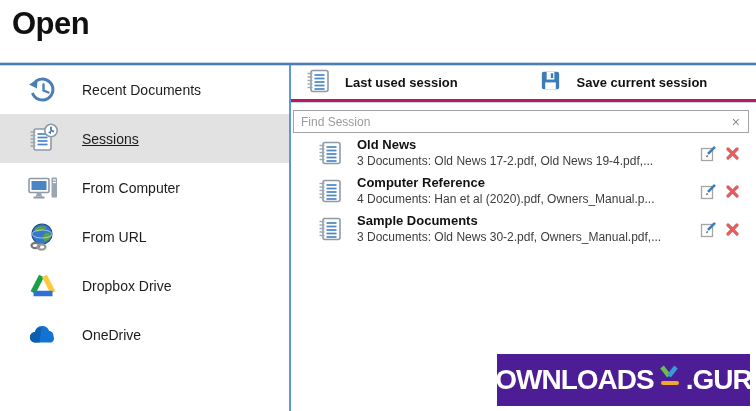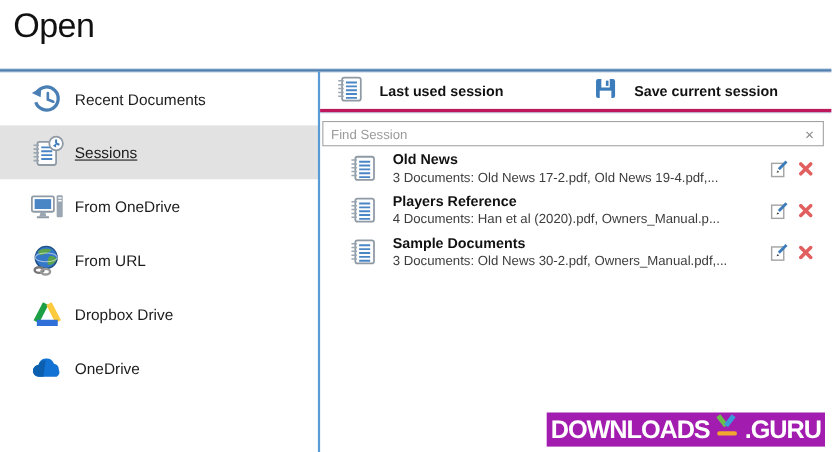--- a/index.html
+++ b/index.html
@@ -2,31 +2,31 @@
 <html><head>
 <meta charset="utf-8">
 <style>
   html,body{margin:0;padding:0;}
   body{
     width:756px;height:411px;position:relative;overflow:hidden;
     background:#fff;font-family:"Liberation Sans",sans-serif;
     -webkit-font-smoothing:antialiased;
   }
   .page-title{
-    position:absolute;left:12px;top:6px;font-size:31px;font-weight:400;color:#111;
+    position:absolute;left:12px;top:6px;font-size:31px;font-weight:700;color:#111;
     letter-spacing:-0.5px;
   }
   .top-divider{
     position:absolute;left:0;top:63px;width:756px;height:2px;background:#4f7dad;
     box-shadow:0 1px 0 #c3d5e6,0 -1px 0 #c3d5e6;
   }
   
   .sidebar{position:absolute;left:0;top:65px;width:289px;bottom:0;}
   .sidebar-item{
-    height:49px;display:flex;align-items:center;padding-left:26px;gap:8px;
+    height:49px;display:flex;align-items:center;padding-left:26px;gap:22px;
     font-size:14px;color:#1c1c1c;cursor:pointer;box-sizing:border-box;
   }
   .sidebar-item.selected{background:#e2e2e2;text-decoration:underline;}
   .sidebar-item .ic{width:34px;height:34px;display:flex;align-items:center;justify-content:center;flex:0 0 34px;}
   .v-divider{position:absolute;left:289px;top:65px;width:2px;bottom:0;background:#5b9bd5;}
   
   .main{position:absolute;left:291px;top:65px;right:0;bottom:0;}
   .toolbar{display:flex;height:34px;border-bottom:3px solid #be185d;box-shadow:0 1px 0 #c3d5e6;}
   .toolbar-btn{
     flex:1;display:flex;align-items:center;gap:14px;padding-left:14px;
@@ -46,23 +46,23 @@
   .session-list{position:absolute;left:0;top:69px;right:0;}
   .session-row{height:38px;display:flex;align-items:center;padding-left:26px;cursor:pointer;}
   .session-row .ic{width:26px;height:26px;flex:0 0 26px;}
   .session-text{margin-left:14px;line-height:1.25;min-width:0;}
   .session-title{font-size:13px;font-weight:bold;color:#111;}
   .session-details{font-size:12px;color:#3d3d3d;white-space:nowrap;}
   .session-actions{margin-left:auto;display:flex;align-items:center;gap:9px;padding-right:17px;}
   .action-btn{background:none;border:none;padding:0;cursor:pointer;display:flex;align-items:center;}
   
   .watermark{
-    position:absolute;right:6px;bottom:5px;width:253px;height:31px;background:#a21caf;
+    position:absolute;right:6px;bottom:5px;width:253px;height:52px;background:#4c1d95;
     display:flex;align-items:center;justify-content:center;gap:2px;
-    color:#fff;font-weight:bold;font-size:23px;letter-spacing:-1px;cursor:pointer;
+    color:#fff;font-weight:bold;font-size:28px;letter-spacing:-1px;cursor:pointer;
   }
   .watermark .dl-ic{margin:0 1px;}
 </style>
 </head>
 <body>
 
 <div class="page-title">Open</div>
 <div class="top-divider"></div>
 
 <div class="sidebar">
@@ -108,21 +108,21 @@
       <svg width="32" height="32" viewBox="0 0 32 32">
         <rect x="2" y="6.5" width="20" height="14" rx="1.5" fill="#fff" stroke="#8f9aa5" stroke-width="1.6"></rect>
         <rect x="4.5" y="9" width="15" height="9" fill="#4a86c5"></rect>
         <path d="M10 20.5 L14 20.5 L15.2 24.5 L8.8 24.5 Z" fill="#9aa6b2"></path>
         <line x1="6.5" y1="25.5" x2="17.5" y2="25.5" stroke="#8f9aa5" stroke-width="2"></line>
         <rect x="24.5" y="5.5" width="5.5" height="20" rx="1" fill="#9aa6b2"></rect>
         <line x1="26" y1="8" x2="29" y2="8" stroke="#fff" stroke-width="1.2"></line>
         <line x1="26" y1="10.5" x2="29" y2="10.5" stroke="#fff" stroke-width="1.2"></line>
       </svg>
     </span>
-    <span>From OneDrive</span>
+    <span>From Computer</span>
   </div>
 
   <div class="sidebar-item">
     <span class="ic">
       <svg width="32" height="32" viewBox="0 0 32 32">
         <circle cx="15" cy="13" r="10" fill="#3578c8" stroke="#1d4f86" stroke-width="1.2"></circle>
         <path d="M8 7 Q13 4 20 6 Q16 10 10 11 Q7 9 8 7 Z" fill="#5aa24c"></path>
         <path d="M18 12 Q23 11 24.5 15 Q22 20 17 20 Q15 16 18 12 Z" fill="#5aa24c"></path>
         <ellipse cx="15" cy="13" rx="10" ry="4" fill="none" stroke="rgba(255,255,255,0.55)" stroke-width="1"></ellipse>
         <ellipse cx="8.5" cy="24.5" rx="4" ry="2.6" fill="none" stroke="#777" stroke-width="2.2"></ellipse>
@@ -260,21 +260,21 @@
           <g stroke="#9aa6b2" stroke-width="1.4">
             <line x1="2.5" y1="5.5" x2="7.5" y2="5.5"></line>
               <line x1="2.5" y1="9" x2="7.5" y2="9"></line>
             <line x1="2.5" y1="12.5" x2="7.5" y2="12.5"></line>
               <line x1="2.5" y1="16" x2="7.5" y2="16"></line>
             <line x1="2.5" y1="19.5" x2="7.5" y2="19.5"></line>
           </g>
         </svg>
       </span>
       <span class="session-text">
-        <div class="session-title">Players Reference</div>
+        <div class="session-title">Computer Reference</div>
         <div class="session-details">4 Documents: Han et al (2020).pdf, Owners_Manual.p...</div>
       </span>
       <span class="session-actions">
         <button class="action-btn">
           <svg width="17" height="17" viewBox="0 0 17 17">
             <rect x="1.5" y="3.5" width="11" height="12" fill="#fff" stroke="#a5a5a5" stroke-width="1.3"></rect>
             <line x1="15" y1="1.8" x2="8" y2="8.8" stroke="#3d7cba" stroke-width="2.6"></line>
             <polygon points="7,10 6,12 8.3,11.3" fill="#2c2c2c"></polygon>
           </svg>
         </button>

